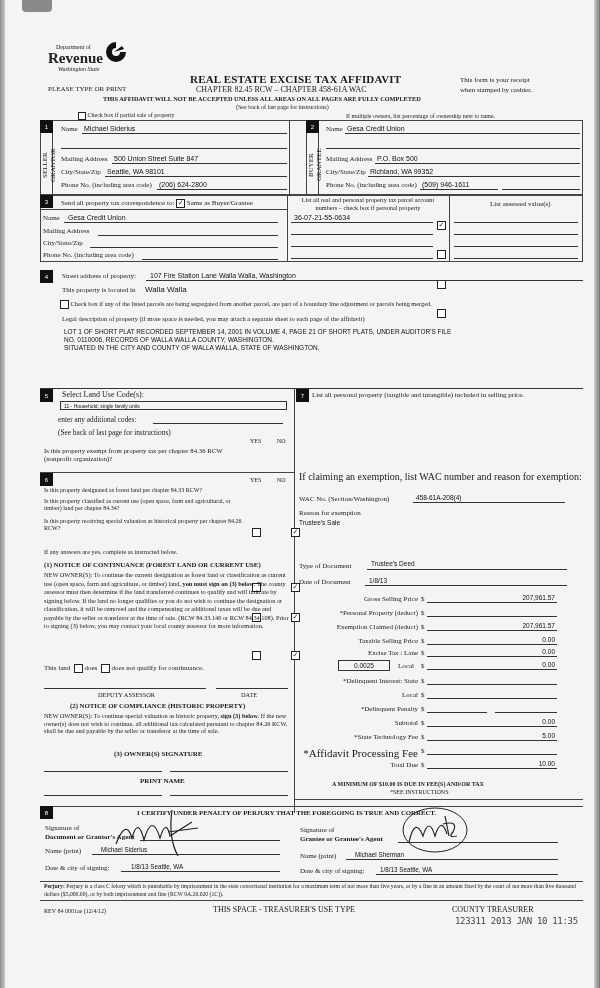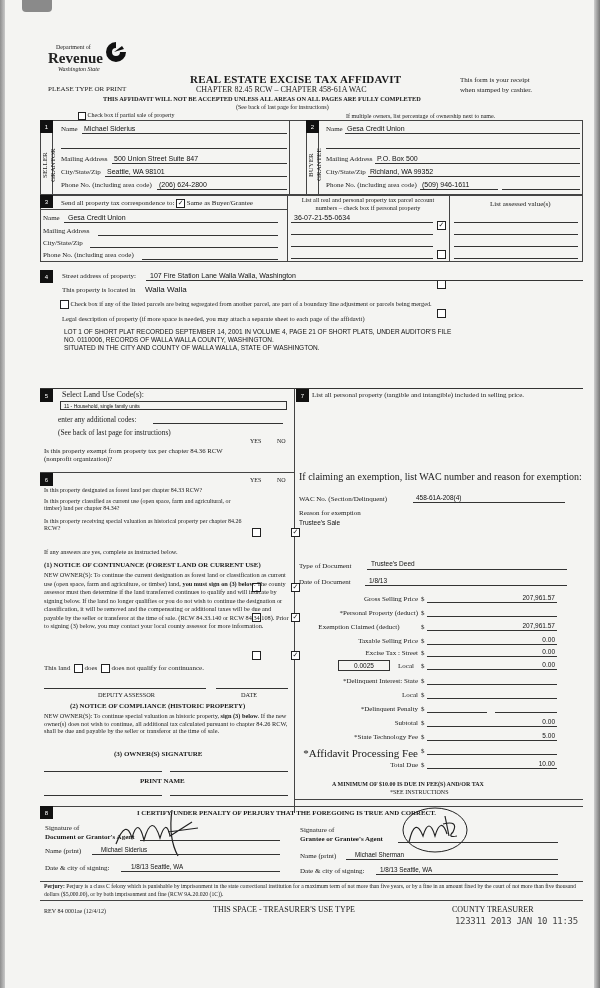--- a/index.html
+++ b/index.html
@@ -261,21 +261,21 @@
 <div class="line" style="left:44px; top:771px; width:118px;"></div>
 <div class="line" style="left:170px; top:771px; width:118px;"></div>
 <div class="abs b" style="left:140px; top:777px; font-size:7px;">PRINT NAME</div>
 <div class="line" style="left:44px; top:795px; width:118px;"></div>
 <div class="line" style="left:170px; top:795px; width:118px;"></div>
 
 
 <div class="num-box" style="left:296px; top:389px;">7</div>
 <div class="abs" style="left:312px; top:390px; width:262px; font-size:7px; line-height:10px;">List all personal property (tangible and intangible) included in selling price.</div>
 <div class="abs" style="left:299px; top:458px; font-size:10px; white-space:nowrap;margin-top:13px;">If claiming an exemption, list WAC number and reason for exemption:</div>
-<div class="abs lbl" style="left:299px; top:495px; font-size:7px;">WAC No. (Section/Delinquent)</div>
+<div class="abs lbl" style="left:299px; top:495px; font-size:7px;">WAC No. (Section/Washington)</div>
 <div class="abs val" style="left:416px; top:494px; font-size:6.5px;">458-61A-208(4)</div>
 <div class="line" style="left:413px; top:502px; width:152px;"></div>
 <div class="abs lbl" style="left:299px; top:509px; font-size:7px;">Reason for exemption</div>
 <div class="abs val" style="left:299px; top:519px; font-size:6.5px;">Trustee's Sale</div>
 
 <div class="abs lbl" style="left:299px; top:562px; font-size:7px;">Type of Document</div>
 <div class="abs val" style="left:371px; top:560px; font-size:6.5px;">Trustee's Deed</div>
 <div class="line" style="left:367px; top:569px; width:200px;"></div>
 <div class="abs lbl" style="left:299px; top:578px; font-size:7px;">Date of Document</div>
 <div class="abs val" style="left:369px; top:577px; font-size:6.5px;">1/8/13</div>
@@ -288,33 +288,33 @@
   <div class="abs val right" style="left:428px; top:594px; width:127px; font-size:6.5px;">207,961.57</div>
   <div class="line" style="left:427px; top:602px; width:130px;"></div>
 </div>
 <div>
   <div class="abs lbl right" style="left:300px; top:609px; width:118px; font-size:7px;">*Personal Property (deduct)</div>
   <div class="abs lbl" style="left:421px; top:609px; font-size:7px;">$</div>
   <div class="abs val right" style="left:428px; top:608px; width:127px; font-size:6.5px;"></div>
   <div class="line" style="left:427px; top:616px; width:130px;"></div>
 </div>
 <div>
-  <div class="abs lbl right" style="left:300px; top:623px; width:118px; font-size:7px;text-align:center;">Exemption Claimed (deduct)</div>
+  <div class="abs lbl right" style="left:300px; top:623px; width:118px; font-size:7px;">Exemption Claimed (deduct)</div>
   <div class="abs lbl" style="left:421px; top:623px; font-size:7px;">$</div>
   <div class="abs val right" style="left:428px; top:622px; width:127px; font-size:6.5px;">207,961.57</div>
   <div class="line" style="left:427px; top:630px; width:130px;"></div>
 </div>
 <div>
   <div class="abs lbl right" style="left:300px; top:637px; width:118px; font-size:7px;">Taxable Selling Price</div>
   <div class="abs lbl" style="left:421px; top:637px; font-size:7px;">$</div>
   <div class="abs val right" style="left:428px; top:636px; width:127px; font-size:6.5px;">0.00</div>
   <div class="line" style="left:427px; top:644px; width:130px;"></div>
 </div>
 <div>
-  <div class="abs lbl right" style="left:300px; top:649px; width:118px; font-size:7px;">Excise Tax : Street</div>
+  <div class="abs lbl right" style="left:300px; top:649px; width:118px; font-size:7px;">Excise Tax : Lane</div>
   <div class="abs lbl" style="left:421px; top:649px; font-size:7px;">$</div>
   <div class="abs val right" style="left:428px; top:648px; width:127px; font-size:6.5px;">0.00</div>
   <div class="line" style="left:427px; top:656px; width:130px;"></div>
 </div>
 <div>
   <div class="abs val" style="left:338px; top:660px; width:52px; height:11px; border:1px solid #333; text-align:center; font-size:6.5px; line-height:9px;">0.0025</div>
   <div class="abs lbl" style="left:398px; top:662px; font-size:7px;">Local</div>
   <div class="abs lbl" style="left:421px; top:662px; font-size:7px;">$</div>
   <div class="abs val right" style="left:428px; top:661px; width:127px; font-size:6.5px;">0.00</div>
   <div class="line" style="left:427px; top:669px; width:130px;"></div>

